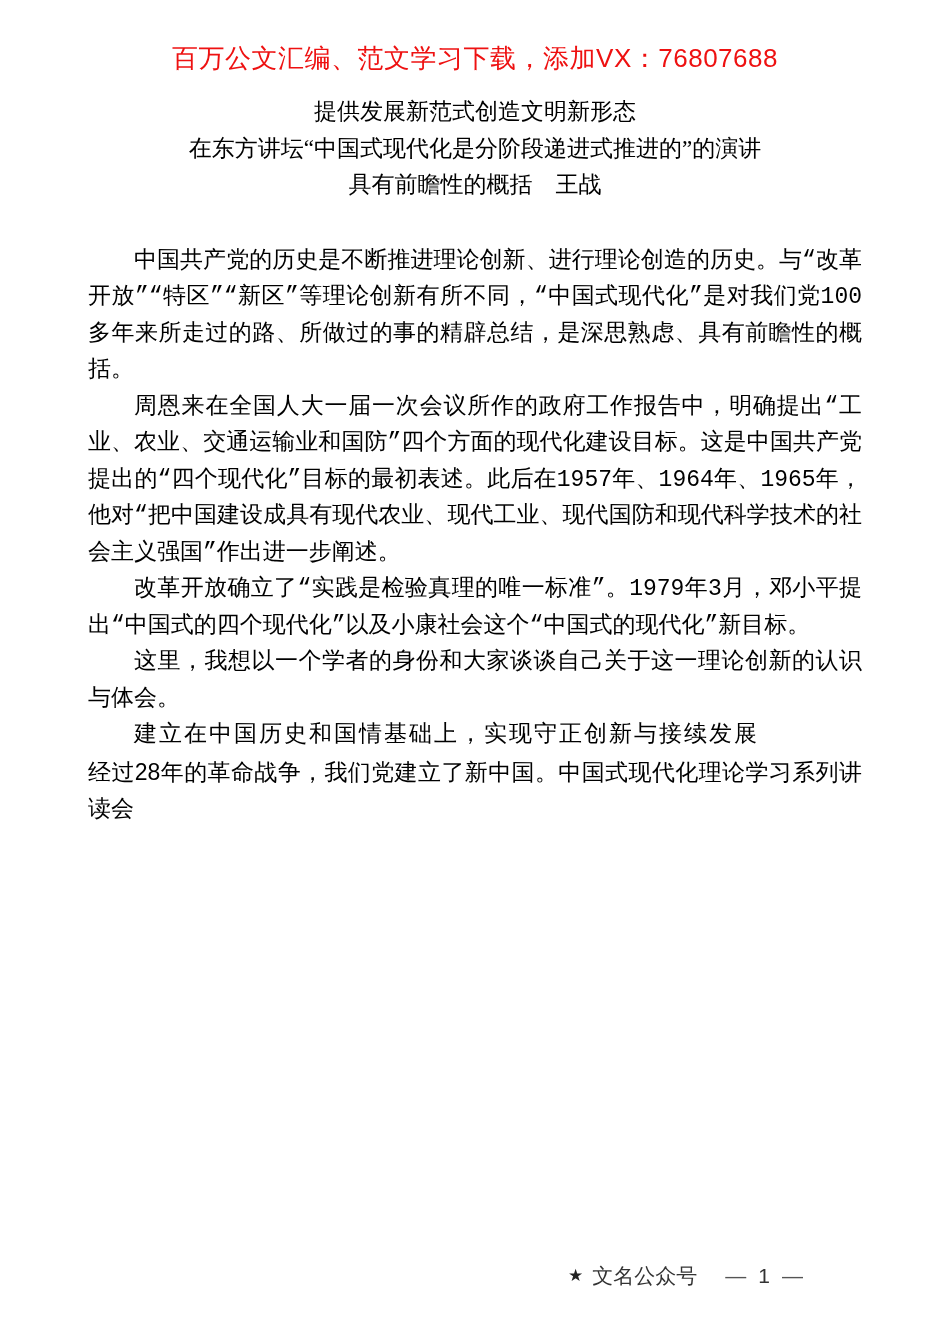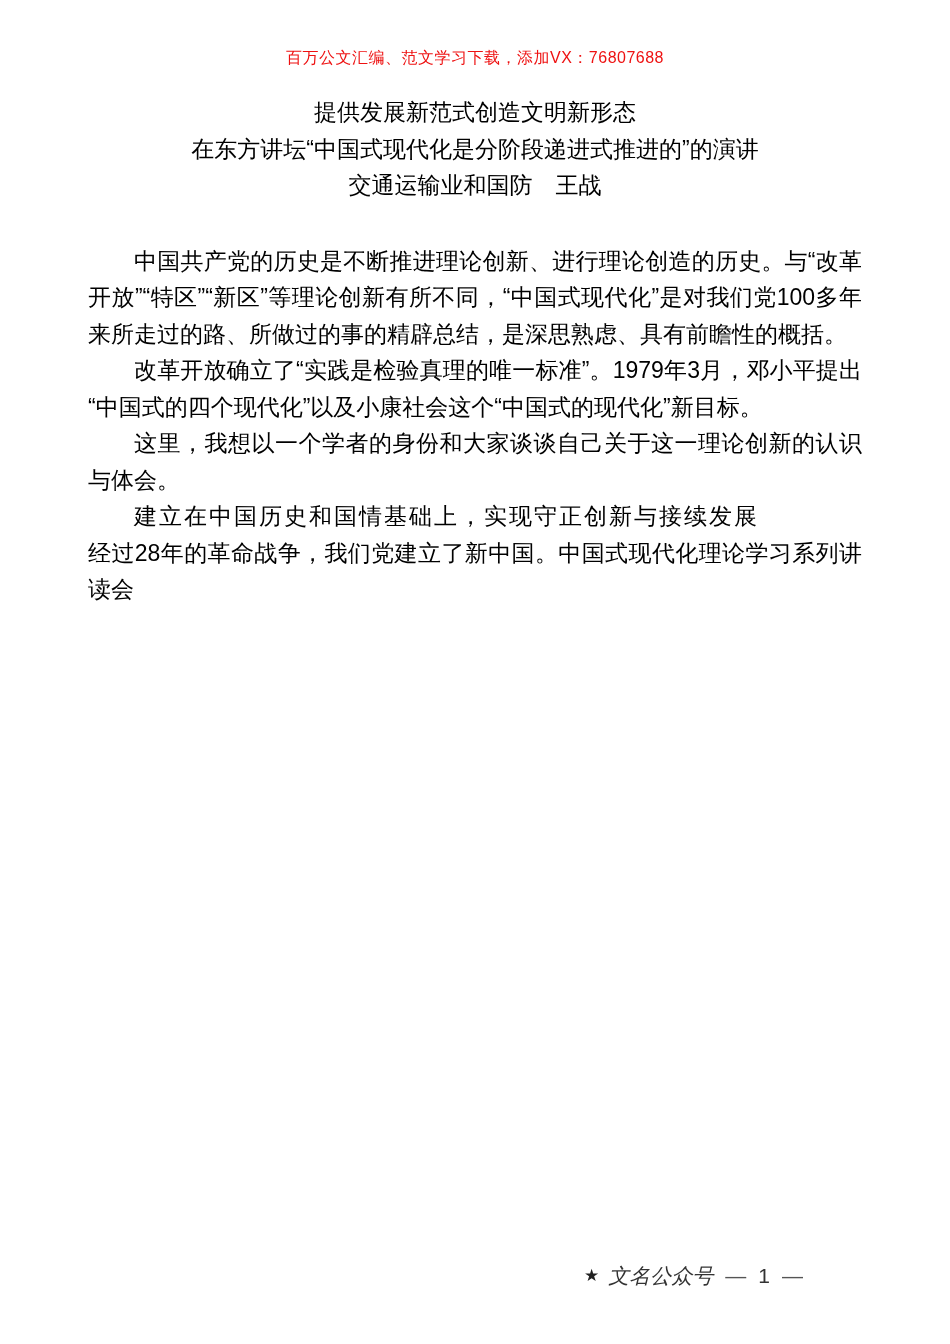--- a/index.html
+++ b/index.html
@@ -13,45 +13,47 @@
     height: 1344px;
     margin: 0 auto;
     background: #ffffff;
     overflow: hidden;
     font-family: "Liberation Sans", "DejaVu Sans", sans-serif;
     color: #000000;
   }
   .notice {
     padding-top: 43px;
     text-align: center;
-    font-size: 16px;
+    font-size: 26px;
     line-height: 30px;
     color: #ee1111;
     letter-spacing: 0.5px;
   }
   .title-block {
     margin-top: 21px;
     text-align: center;
     font-size: 23px;
     line-height: 36.5px;
   }
   .title-block > div {
     white-space: nowrap;
+    font-family: Liberation Serif, serif;
   }
   .content {
     margin: 39px 88px 0 88px;
     font-size: 23px;
     line-height: 36.5px;
     text-align: justify;
   }
   .content p {
     margin: 0;
   }
   .indent {
     text-indent: 2em;
+    font-family: Liberation Mono, monospace;
   }
   .section-heading {
     letter-spacing: 2px;
   }
   .page-footer {
     position: absolute;
     top: 1261px;
     right: 135px;
     display: flex;
     align-items: center;
@@ -59,42 +61,43 @@
     line-height: 30px;
     color: #333333;
     white-space: nowrap;
   }
   .page-footer .star {
     font-size: 17px;
     margin-right: 9px;
     color: #222222;
   }
   .page-footer .label {
-    font-style: italic;
+    margin-right: 16px;
   }
   .page-footer .dash {
     margin: 0 12px;
     color: #555555;
   }
 </style>
 </head>
 <body>
 
 <div class="page">
 
   <div class="notice">百万公文汇编、范文学习下载，添加VX：76807688</div>
 
   <div class="title-block">
     <div>提供发展新范式创造文明新形态</div>
     <div>在东方讲坛“中国式现代化是分阶段递进式推进的”的演讲</div>
-    <div>交通运输业和国防　王战</div>
+    <div>具有前瞻性的概括　王战</div>
   </div>
 
   <div class="content">
     <p class="indent">中国共产党的历史是不断推进理论创新、进行理论创造的历史。与“改革开放”“特区”“新区”等理论创新有所不同，“中国式现代化”是对我们党100多年来所走过的路、所做过的事的精辟总结，是深思熟虑、具有前瞻性的概括。</p>
+    <p class="indent">周恩来在全国人大一届一次会议所作的政府工作报告中，明确提出“工业、农业、交通运输业和国防”四个方面的现代化建设目标。这是中国共产党提出的“四个现代化”目标的最初表述。此后在1957年、1964年、1965年，他对“把中国建设成具有现代农业、现代工业、现代国防和现代科学技术的社会主义强国”作出进一步阐述。</p>
     <p class="indent">改革开放确立了“实践是检验真理的唯一标准”。1979年3月，邓小平提出“中国式的四个现代化”以及小康社会这个“中国式的现代化”新目标。</p>
     <p class="indent">这里，我想以一个学者的身份和大家谈谈自己关于这一理论创新的认识与体会。</p>
     <p class="indent section-heading">建立在中国历史和国情基础上，实现守正创新与接续发展</p>
     <p>经过28年的革命战争，我们党建立了新中国。中国式现代化理论学习系列讲读会</p>
   </div>
 
   <div class="page-footer">
     <span class="star">★</span>
     <span class="label">文名公众号</span>
     <span class="dash">—</span>

